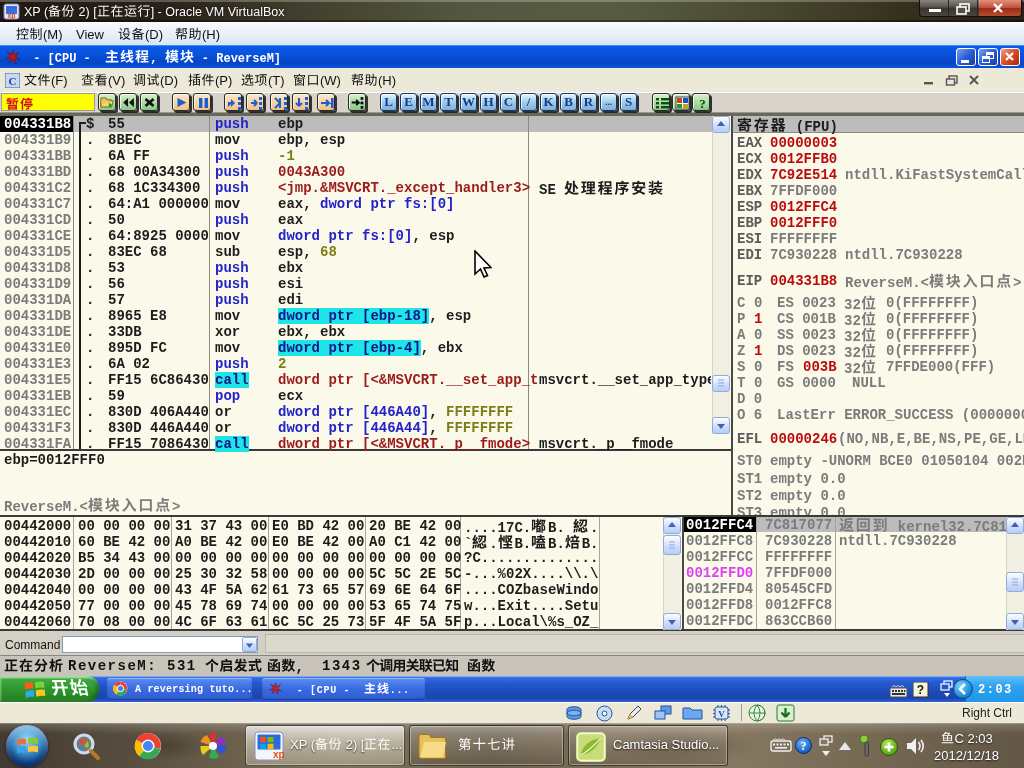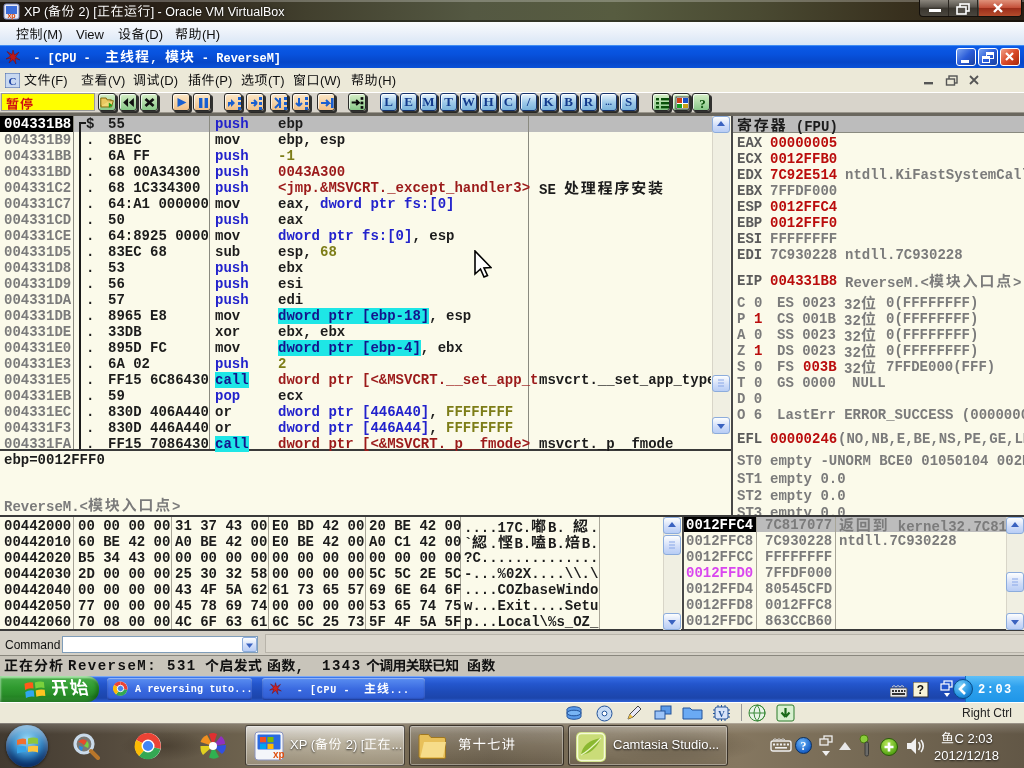--- a/index.html
+++ b/index.html
@@ -252,21 +252,21 @@
 <div class="a" style="left:712px;top:375px;width:18px;height:17px;border-radius:3px;border:1px solid #8cacdc;background:linear-gradient(180deg,#fdfefe,#cfdcf8 60%,#b8cdf5)"><svg width="16" height="15" viewBox="0 0 16 15">
       <g stroke="#89a7e8">
         <path d="M5 4 h6 M5 7 h6 M5 10 h6"></path>
       </g>
     </svg></div>
 <div class="a" style="left:731px;top:116px;width:2px;height:399px;background:#484848"></div>
 <div class="a" style="left:733px;top:116px;width:291px;height:17px;background:#bcbcbc;border-bottom:1px solid #8a8a80"></div>
 <div class="a m" style="left:737px;top:117px;color:#1c1c1c"><svg style="width:50.4px;height:15.0px;vertical-align:-1.5px" viewBox="0 -900 3360 1000" preserveAspectRatio="none">
       <path transform="scale(1,-1)" d="M423.0 834C429.0 818 435.0 800 440.0 782H67.0V575H178.0V679H816.0V575H933.0V782H573.0C566.0 807 556.0 834 545.0 856ZM156.0 244V-47H266.0V3H565.0C578.0 -26 590.0 -62 594.0 -89C670.0 -89 726.0 -88 766.0 -72C808.0 -55 819.0 -26 819.0 31V286H945.0V390H785.0L822.0 441C758.0 472 645.0 509 548.0 532H811.0V625H554.0L560.0 665H448.0L442.0 625H184.0V532H397.0C358.0 491 285.0 466 151.0 450C164.0 435 181.0 412 192.0 390H55.0V286H700.0V34C700.0 22 695.0 18 680.0 17L589.0 18V244ZM473.0 461C546.0 442 627.0 416 691.0 390H326.0C392.0 408 439.0 431 473.0 461ZM266.0 156H477.0V92H266.0Z M1723.0 344V275H1469.0V163H1723.0V40C1723.0 27 1718.0 23 1702.0 22C1686.0 22 1626.0 22 1576.0 25C1591.0 -9 1605.0 -56 1610.0 -90C1690.0 -91 1749.0 -89 1791.0 -73C1834.0 -55 1844.0 -23 1844.0 37V163H2082.0V275H1844.0V312C1911.0 359 1978.0 418 2029.0 472L1953.0 533L1928.0 527H1546.0V419H1820.0C1789.0 391 1754.0 364 1723.0 344ZM1488.0 850C1477.0 807 1463.0 763 1446.0 719H1175.0V604H1395.0C1333.0 484 1248.0 374 1138.0 303C1157.0 274 1183.0 221 1195.0 188C1228.0 211 1260.0 236 1289.0 262V-88H1410.0V398C1457.0 462 1497.0 532 1530.0 604H2067.0V719H1579.0C1591.0 753 1603.0 786 1613.0 820Z M2467.0 708H2578.0V618H2467.0ZM2888.0 708H3009.0V618H2888.0ZM2846.0 482C2878.0 469 2916.0 450 2947.0 431H2724.0C2740.0 456 2754.0 482 2767.0 508L2692.0 522V809H2360.0V517H2641.0C2627.0 488 2609.0 459 2588.0 431H2285.0V327H2483.0C2424.0 280 2350.0 239 2260.0 206C2282.0 185 2312.0 140 2324.0 112L2360.0 128V-90H2470.0V-66H2577.0V-84H2692.0V227H2532.0C2574.0 258 2611.0 292 2644.0 327H2811.0C2842.0 291 2879.0 257 2919.0 227H2781.0V-90H2891.0V-66H3009.0V-84H3125.0V117L3151.0 108C3168.0 137 3201.0 182 3227.0 204C3129.0 229 3034.0 273 2962.0 327H3196.0V431H3025.0L3056.0 462C3034.0 480 2999.0 500 2962.0 517H3124.0V809H2780.0V517H2882.0ZM2470.0 37V124H2577.0V37ZM2891.0 37V124H3009.0V37Z" fill="#1c1c1c"></path>
     </svg> (FPU)</div>
-<div class="a m" style="top:135px;left:0;width:1024px;height:16px;overflow:hidden"><span class="a" style="left:737px;top:0;color:#5a5a5a">EAX</span><span class="a" style="left:770px;top:0;color:#ba0c0c">00000005</span></div>
+<div class="a m" style="top:135px;left:0;width:1024px;height:16px;overflow:hidden"><span class="a" style="left:737px;top:0;color:#5a5a5a">EAX</span><span class="a" style="left:770px;top:0;color:#ba0c0c">00000003</span></div>
 <div class="a m" style="top:151px;left:0;width:1024px;height:16px;overflow:hidden"><span class="a" style="left:737px;top:0;color:#5a5a5a">ECX</span><span class="a" style="left:770px;top:0;color:#ba0c0c">0012FFB0</span></div>
 <div class="a m" style="top:167px;left:0;width:1024px;height:16px;overflow:hidden"><span class="a" style="left:737px;top:0;color:#5a5a5a">EDX</span><span class="a" style="left:770px;top:0;color:#ba0c0c">7C92E514</span><span class="a" style="left:845px;top:0;color:#7b7b7b">ntdll.KiFastSystemCallR</span></div>
 <div class="a m" style="top:183px;left:0;width:1024px;height:16px;overflow:hidden"><span class="a" style="left:737px;top:0;color:#5a5a5a">EBX</span><span class="a" style="left:770px;top:0;color:#7b7b7b">7FFDF000</span></div>
 <div class="a m" style="top:199px;left:0;width:1024px;height:16px;overflow:hidden"><span class="a" style="left:737px;top:0;color:#5a5a5a">ESP</span><span class="a" style="left:770px;top:0;color:#ba0c0c">0012FFC4</span></div>
 <div class="a m" style="top:215px;left:0;width:1024px;height:16px;overflow:hidden"><span class="a" style="left:737px;top:0;color:#5a5a5a">EBP</span><span class="a" style="left:770px;top:0;color:#ba0c0c">0012FFF0</span></div>
 <div class="a m" style="top:231px;left:0;width:1024px;height:16px;overflow:hidden"><span class="a" style="left:737px;top:0;color:#5a5a5a">ESI</span><span class="a" style="left:770px;top:0;color:#7b7b7b">FFFFFFFF</span></div>
 <div class="a m" style="top:247px;left:0;width:1024px;height:16px;overflow:hidden"><span class="a" style="left:737px;top:0;color:#5a5a5a">EDI</span><span class="a" style="left:770px;top:0;color:#7b7b7b">7C930228</span><span class="a" style="left:845px;top:0;color:#7b7b7b">ntdll.7C930228</span></div>
 <div class="a m" style="top:273px;left:0;width:1024px;height:16px;overflow:hidden"><span class="a" style="left:737px;top:0;color:#5a5a5a">EIP</span><span class="a" style="left:770px;top:0;color:#ba0c0c">004331B8</span><span class="a" style="left:845px;top:0;color:#7b7b7b">ReverseM.&lt;<svg style="width:84.0px;height:15.0px;vertical-align:-1.5px" viewBox="0 -900 5600 1000" preserveAspectRatio="none">
         <path transform="scale(1,-1)" d="M512.0 404H787.0V360H512.0ZM512.0 525H787.0V482H512.0ZM720.0 850V781H604.0V850H490.0V781H373.0V683H490.0V626H604.0V683H720.0V626H836.0V683H949.0V781H836.0V850ZM401.0 608V277H593.0C591.0 257 588.0 237 585.0 219H355.0V120H546.0C509.0 68 442.0 31 317.0 6C340.0 -17 368.0 -61 378.0 -90C543.0 -50 625.0 12 667.0 99C717.0 7 793.0 -57 906.0 -88C922.0 -58 955.0 -12 980.0 11C890.0 29 823.0 66 778.0 120H953.0V219H703.0L710.0 277H903.0V608ZM151.0 850V663H42.0V552H151.0V527C123.0 413 74.0 284 18.0 212C38.0 180 64.0 125 76.0 91C103.0 133 129.0 190 151.0 254V-89H264.0V365C285.0 323 304.0 280 315.0 250L386.0 334C369.0 363 293.0 479 264.0 517V552H355.0V663H264.0V850Z M1896.0 400H1782.0C1783.0 428 1784.0 456 1784.0 484V579H1896.0ZM1669.0 839V691H1521.0V579H1669.0V484C1669.0 456 1668.0 428 1666.0 400H1496.0V286H1648.0C1618.0 174 1549.0 72 1389.0 -1C1415.0 -21 1455.0 -65 1471.0 -92C1640.0 -11 1719.0 103 1755.0 228C1806.0 84 1884.0 -27 2006.0 -92C2025.0 -59 2063.0 -9 2090.0 15C1972.0 65 1893.0 163 1847.0 286H2071.0V400H2008.0V691H1784.0V839ZM1146.0 189 1194.0 69C1284.0 110 1396.0 163 1500.0 215L1473.0 321L1383.0 283V504H1481.0V618H1383.0V836H1271.0V618H1164.0V504H1271.0V237C1224.0 218 1181.0 201 1146.0 189Z M2511.0 740C2574.0 698 2625.0 645 2668.0 585C2609.0 320 2486.0 126 2272.0 20C2304.0 -3 2360.0 -53 2382.0 -78C2563.0 29 2687.0 198 2766.0 427C2868.0 239 2954.0 34 3160.0 -81C3167.0 -44 3199.0 24 3218.0 57C2895.0 261 2906.0 611 2586.0 844Z M3466.0 752V-70H3591.0V12H4125.0V-68H4256.0V752ZM3591.0 135V630H4125.0V135Z M4748.0 444H5207.0V315H4748.0ZM4799.0 128C4812.0 59 4820.0 -30 4820.0 -83L4941.0 -68C4940.0 -15 4928.0 72 4913.0 139ZM5005.0 127C5034.0 62 5064.0 -25 5074.0 -78L5191.0 -48C5179.0 5 5145.0 89 5115.0 152ZM5209.0 133C5256.0 66 5311.0 -25 5332.0 -83L5448.0 -38C5423.0 21 5365.0 108 5316.0 172ZM4635.0 164C4606.0 91 4558.0 11 4509.0 -32L4620.0 -86C4672.0 -32 4721.0 55 4750.0 135ZM4633.0 555V204H5330.0V555H5036.0V649H5396.0V761H5036.0V850H4914.0V555Z" fill="#7b7b7b"></path>
       </svg>&gt;</span></div>

